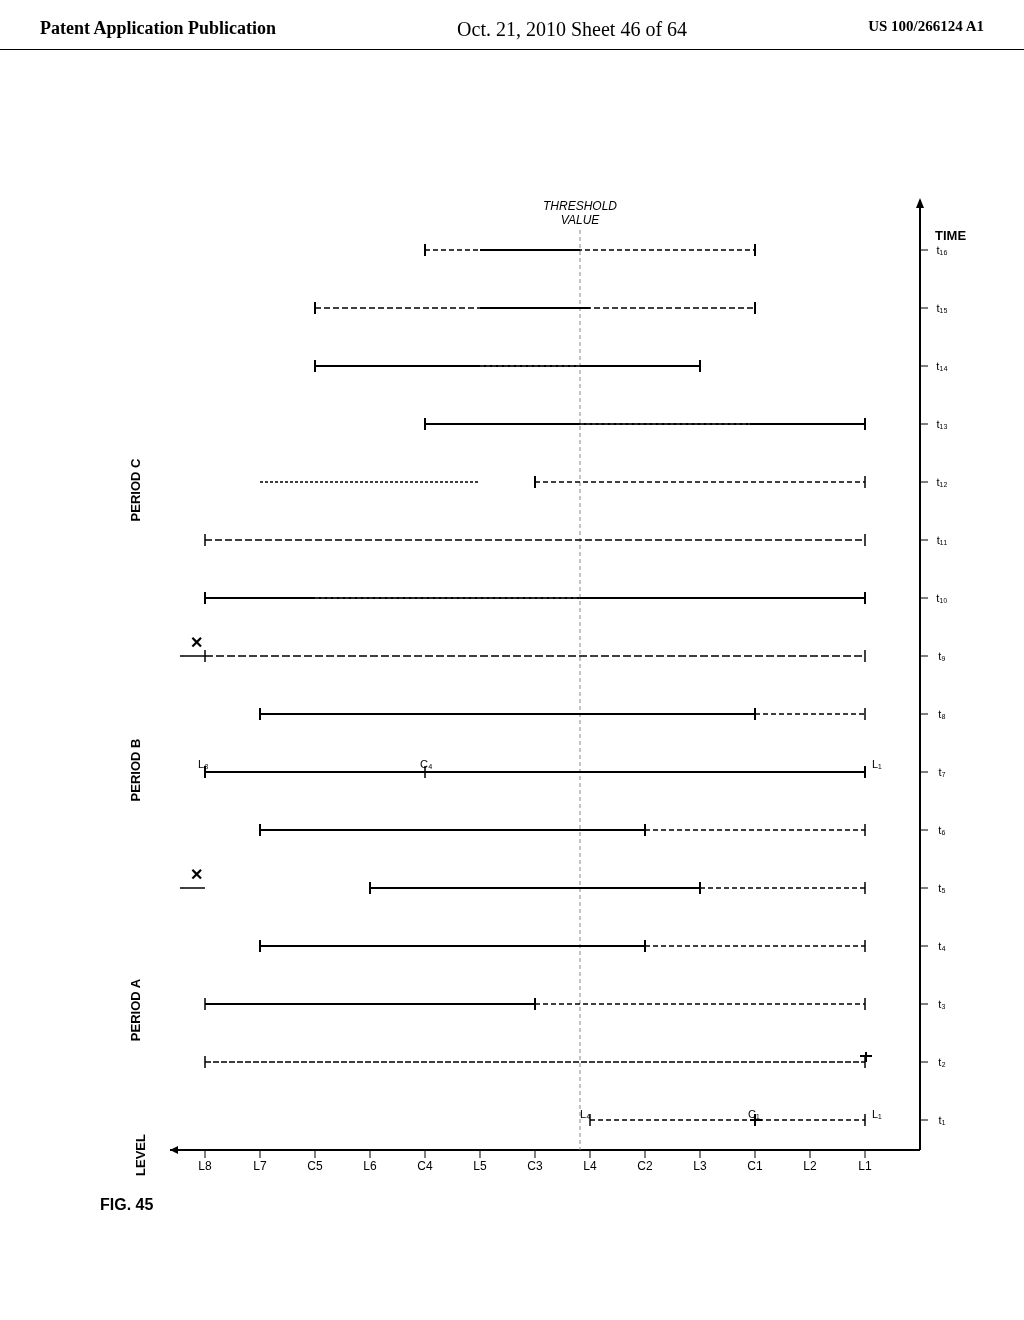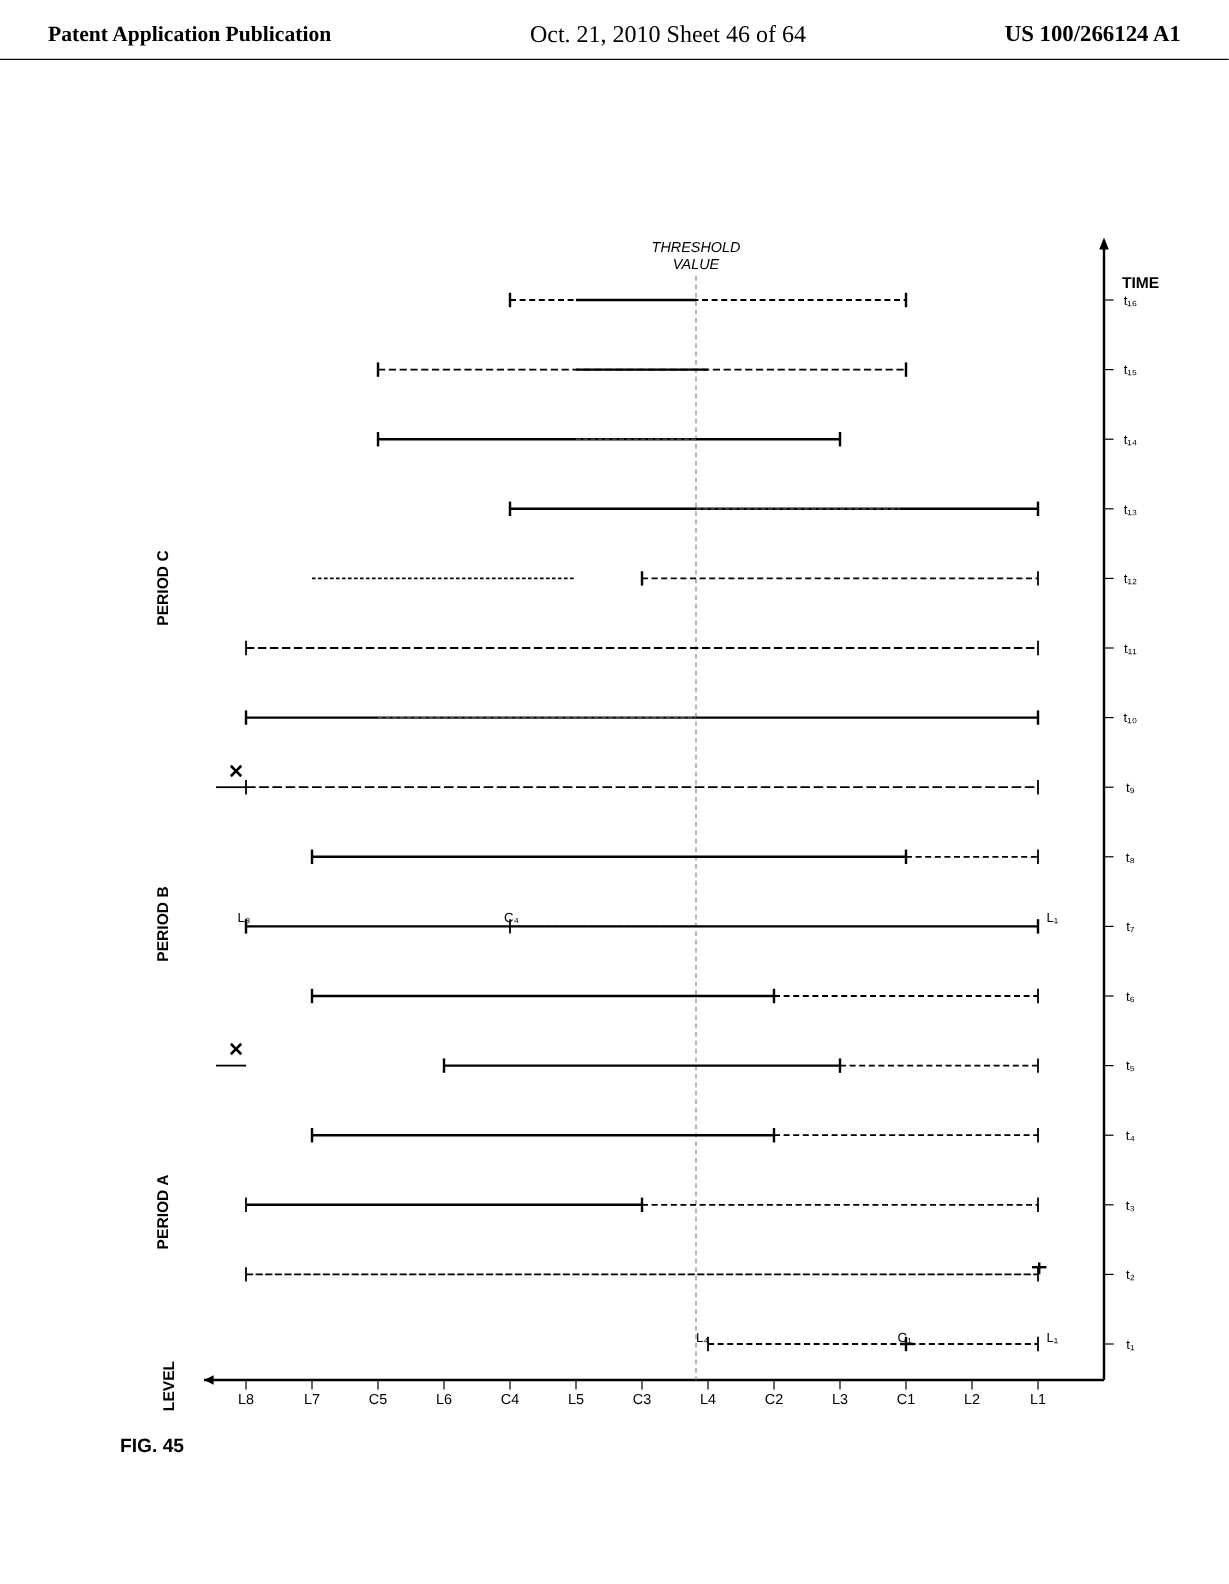--- a/index.html
+++ b/index.html
@@ -25,21 +25,21 @@
       font-size: 18px;
       font-weight: bold;
     }
 
     .header-center {
       font-size: 20px;
       text-align: center;
     }
 
     .header-right {
-      font-size: 19px;
+      font-size: 15px;
       font-weight: bold;
     }
 
     .figure-container {
       position: absolute;
       top: 140px;
       left: 50px;
       width: 940px;
       height: 1100px;
     }

